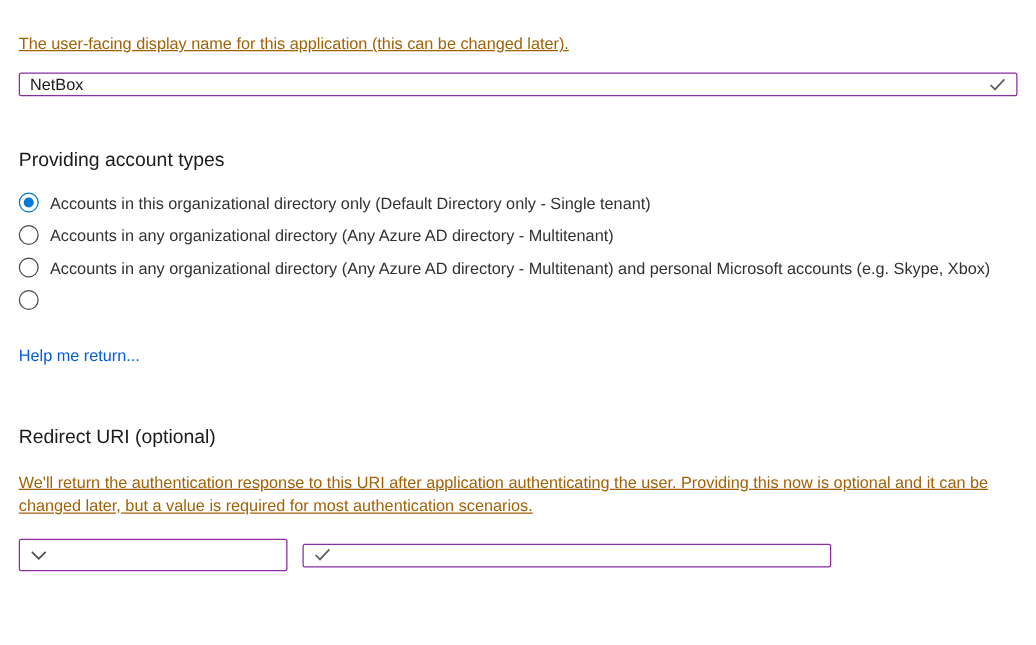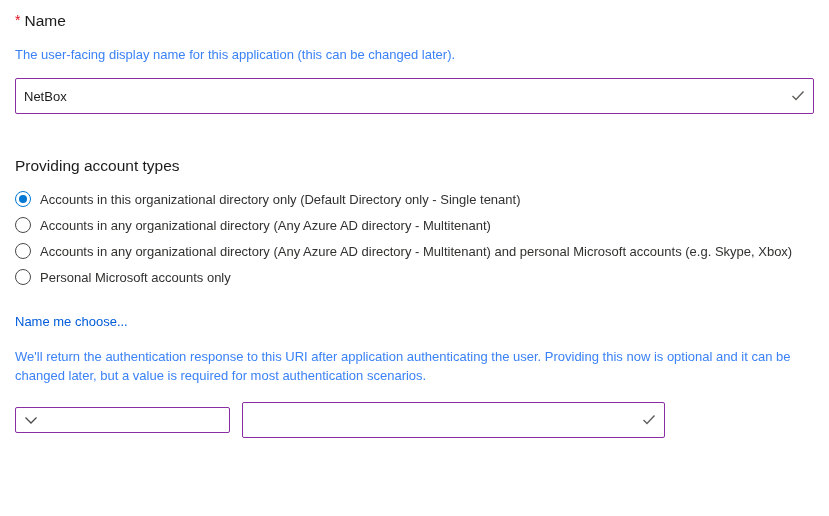--- a/index.html
+++ b/index.html
@@ -17,40 +17,40 @@
     font-weight: 400;
   }
   .required-star {
     color: #e00b1c;
     margin-right: 4px;
     font-size: 14px;
     vertical-align: 1px;
   }
   .body-text {
     font-size: 13px;
-    color: #3b82f6;
+    color: #a16207;
     line-height: 19px;
+    text-decoration: underline;
   }
 
   
   .name-title-row { margin-top: 2px; }
   .name-desc { margin-top: 15px; }
   .text-input {
     margin-top: 14px;
-    height: 36px;
+    height: 19px;
     border: 1px solid #8a2da5;
     border-radius: 2px;
     background: #fff;
     display: flex;
     align-items: center;
     padding: 0 8px;
     font-size: 13px;
     color: #1b1b1b;
     cursor: text;
-    justify-content: flex-end;
   }
   .name-input { width: 799px; }
   .input-value { flex: 1; white-space: nowrap; overflow: hidden; }
   .valid-check { flex: 0 0 auto; display: flex; align-items: center; }
 
   
   .accounts-title { margin-top: 43px; }
   .accounts-question { margin-top: 21px; }
   .radio-group { margin-top: 11px; }
   .radio-row {
@@ -115,21 +115,20 @@
   }
   .uri-input { margin-top: 0; width: 423px; }
   .icon-svg { display: block; }
 </style>
 </head>
 <body>
 
 <div class="page">
 
   
-  <div class="section-title name-title-row"><span class="required-star">*</span><span>Name</span></div>
 
   <div class="body-text name-desc">The user-facing display name for this application (this can be changed later).</div>
 
   <div class="text-input name-input">
     <span class="input-value">NetBox</span>
     <span class="valid-check">
       <svg class="icon-svg" width="14" height="12" viewBox="0 0 14 12">
         <polyline points="1.5,6 5,9.5 12.5,1.5" fill="none" stroke="#605e5c" stroke-width="1.4"></polyline>
       </svg>
     </span>
@@ -149,27 +148,27 @@
     <label class="radio-row">
       <span class="radio"></span>
       <span class="radio-label">Accounts in any organizational directory (Any Azure AD directory - Multitenant)</span>
     </label>
     <label class="radio-row">
       <span class="radio"></span>
       <span class="radio-label">Accounts in any organizational directory (Any Azure AD directory - Multitenant) and personal Microsoft accounts (e.g. Skype, Xbox)</span>
     </label>
     <label class="radio-row">
       <span class="radio"></span>
-      <span class="radio-label">Personal Microsoft accounts only</span>
     </label>
   </div>
 
-  <a class="help-link">Name me choose...</a>
+  <a class="help-link">Help me return...</a>
 
   
+  <div class="section-title redirect-title">Redirect URI (optional)</div>
 
   <div class="body-text redirect-desc">We'll return the authentication response to this URI after application authenticating the user. Providing this now is optional and it can be changed later, but a value is required for most authentication scenarios.</div>
 
   <div class="redirect-controls">
     <div class="select-box">
       <span class="valid-check">
         <svg class="icon-svg" width="14" height="9" viewBox="0 0 14 9">
           <polyline points="1.5,1.5 7,7 12.5,1.5" fill="none" stroke="#4a4a4a" stroke-width="1.3"></polyline>
         </svg>
       </span>

